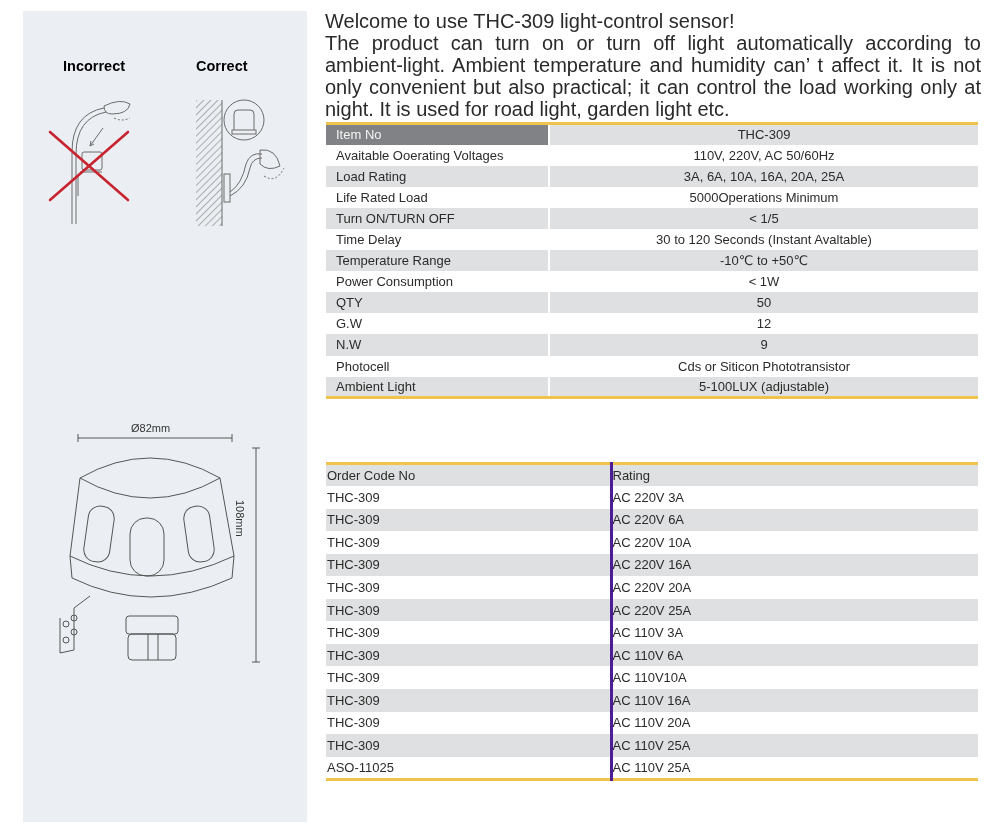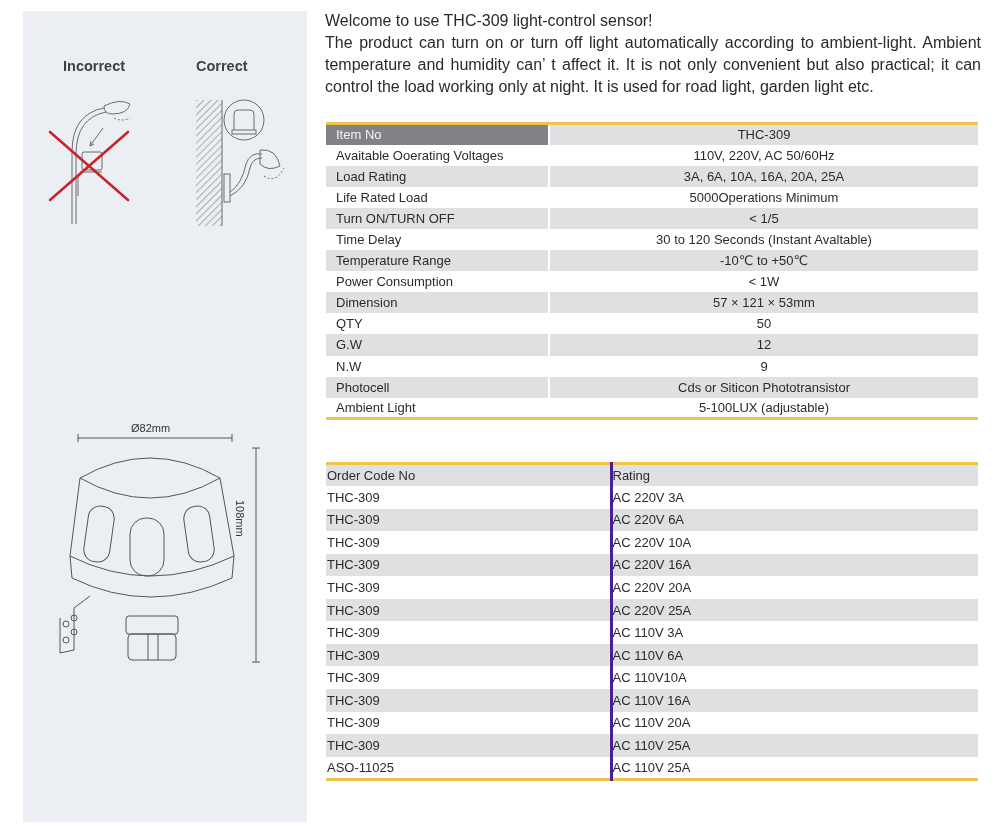--- a/index.html
+++ b/index.html
@@ -4,36 +4,36 @@
 <style>
   * { margin: 0; padding: 0; box-sizing: border-box; }
   html, body { width: 1006px; height: 824px; background: #ffffff; overflow: hidden; }
   body { position: relative; font-family: "Liberation Sans", "DejaVu Sans", sans-serif; color: #2b2b2b; }
 
   .left-panel {
     position: absolute; left: 23px; top: 11px; width: 284px; height: 811px;
     background: #ebeff3;
   }
   .lbl-incorrect, .lbl-correct {
-    position: absolute; top: 58px; font-weight: bold; font-size: 14.5px; color: #404040;
+    position: absolute; top: 58px; font-weight: bold; font-size: 14.5px; color: #000000;
   }
   .lbl-incorrect { left: 63px; }
   .lbl-correct { left: 196px; }
 
   .fig-incorrect { position: absolute; left: 42px; top: 92px; width: 110px; height: 140px; }
   .fig-correct { position: absolute; left: 190px; top: 92px; width: 110px; height: 140px; }
   .fig-sensor { position: absolute; left: 50px; top: 418px; width: 240px; height: 260px; }
 
   .dim-width-label { position: absolute; left: 131px; top: 422px; font-size: 11px; color: #333; }
   .dim-height-label {
     position: absolute; left: 246px; top: 500px; font-size: 11px; color: #333;
     transform: rotate(90deg); transform-origin: left top; white-space: nowrap;
   }
 
-  .intro { position: absolute; left: 325px; top: 10px; width: 656px; font-size: 16px; line-height: 22px; color: #2a2a2a; }
+  .intro { position: absolute; left: 325px; top: 10px; width: 656px; font-size: 20px; line-height: 22px; color: #2a2a2a; }
   .intro .title-line { display: block; }
   .intro .para { display: block; text-align: justify; text-align-last: left; }
 
   table { border-collapse: collapse; position: absolute; font-size: 13px; }
   .spec-table { left: 326px; top: 122px; width: 652px; border-top: 3px solid #f0c44c; border-bottom: 3px solid #f0c44c; }
   .spec-table td { height: 21.1px; padding: 0; margin-left: 17px; }
   .spec-table td.k { width: 223px; padding-left: 10px; }
   .spec-table td.v { text-align: center; border-left: 2px solid #ffffff; }
   .spec-table tr:nth-child(odd) td { background: #dfe0e1; }
   .spec-table tr:nth-child(even) td { background: #ffffff; }
@@ -160,24 +160,20 @@
       </tr>
   <tr>
         <td class="k">Temperature Range</td>
         <td class="v">-10℃ to +50℃</td>
       </tr>
   <tr>
         <td class="k">Power Consumption</td>
         <td class="v">&lt; 1W</td>
       </tr>
   <tr>
-        <td class="k">Dimension</td>
-        <td class="v">57 × 121 × 53mm</td>
-      </tr>
-  <tr>
         <td class="k">QTY</td>
         <td class="v">50</td>
       </tr>
   <tr>
         <td class="k">G.W</td>
         <td class="v">12</td>
       </tr>
   <tr>
         <td class="k">N.W</td>
         <td class="v">9</td>

